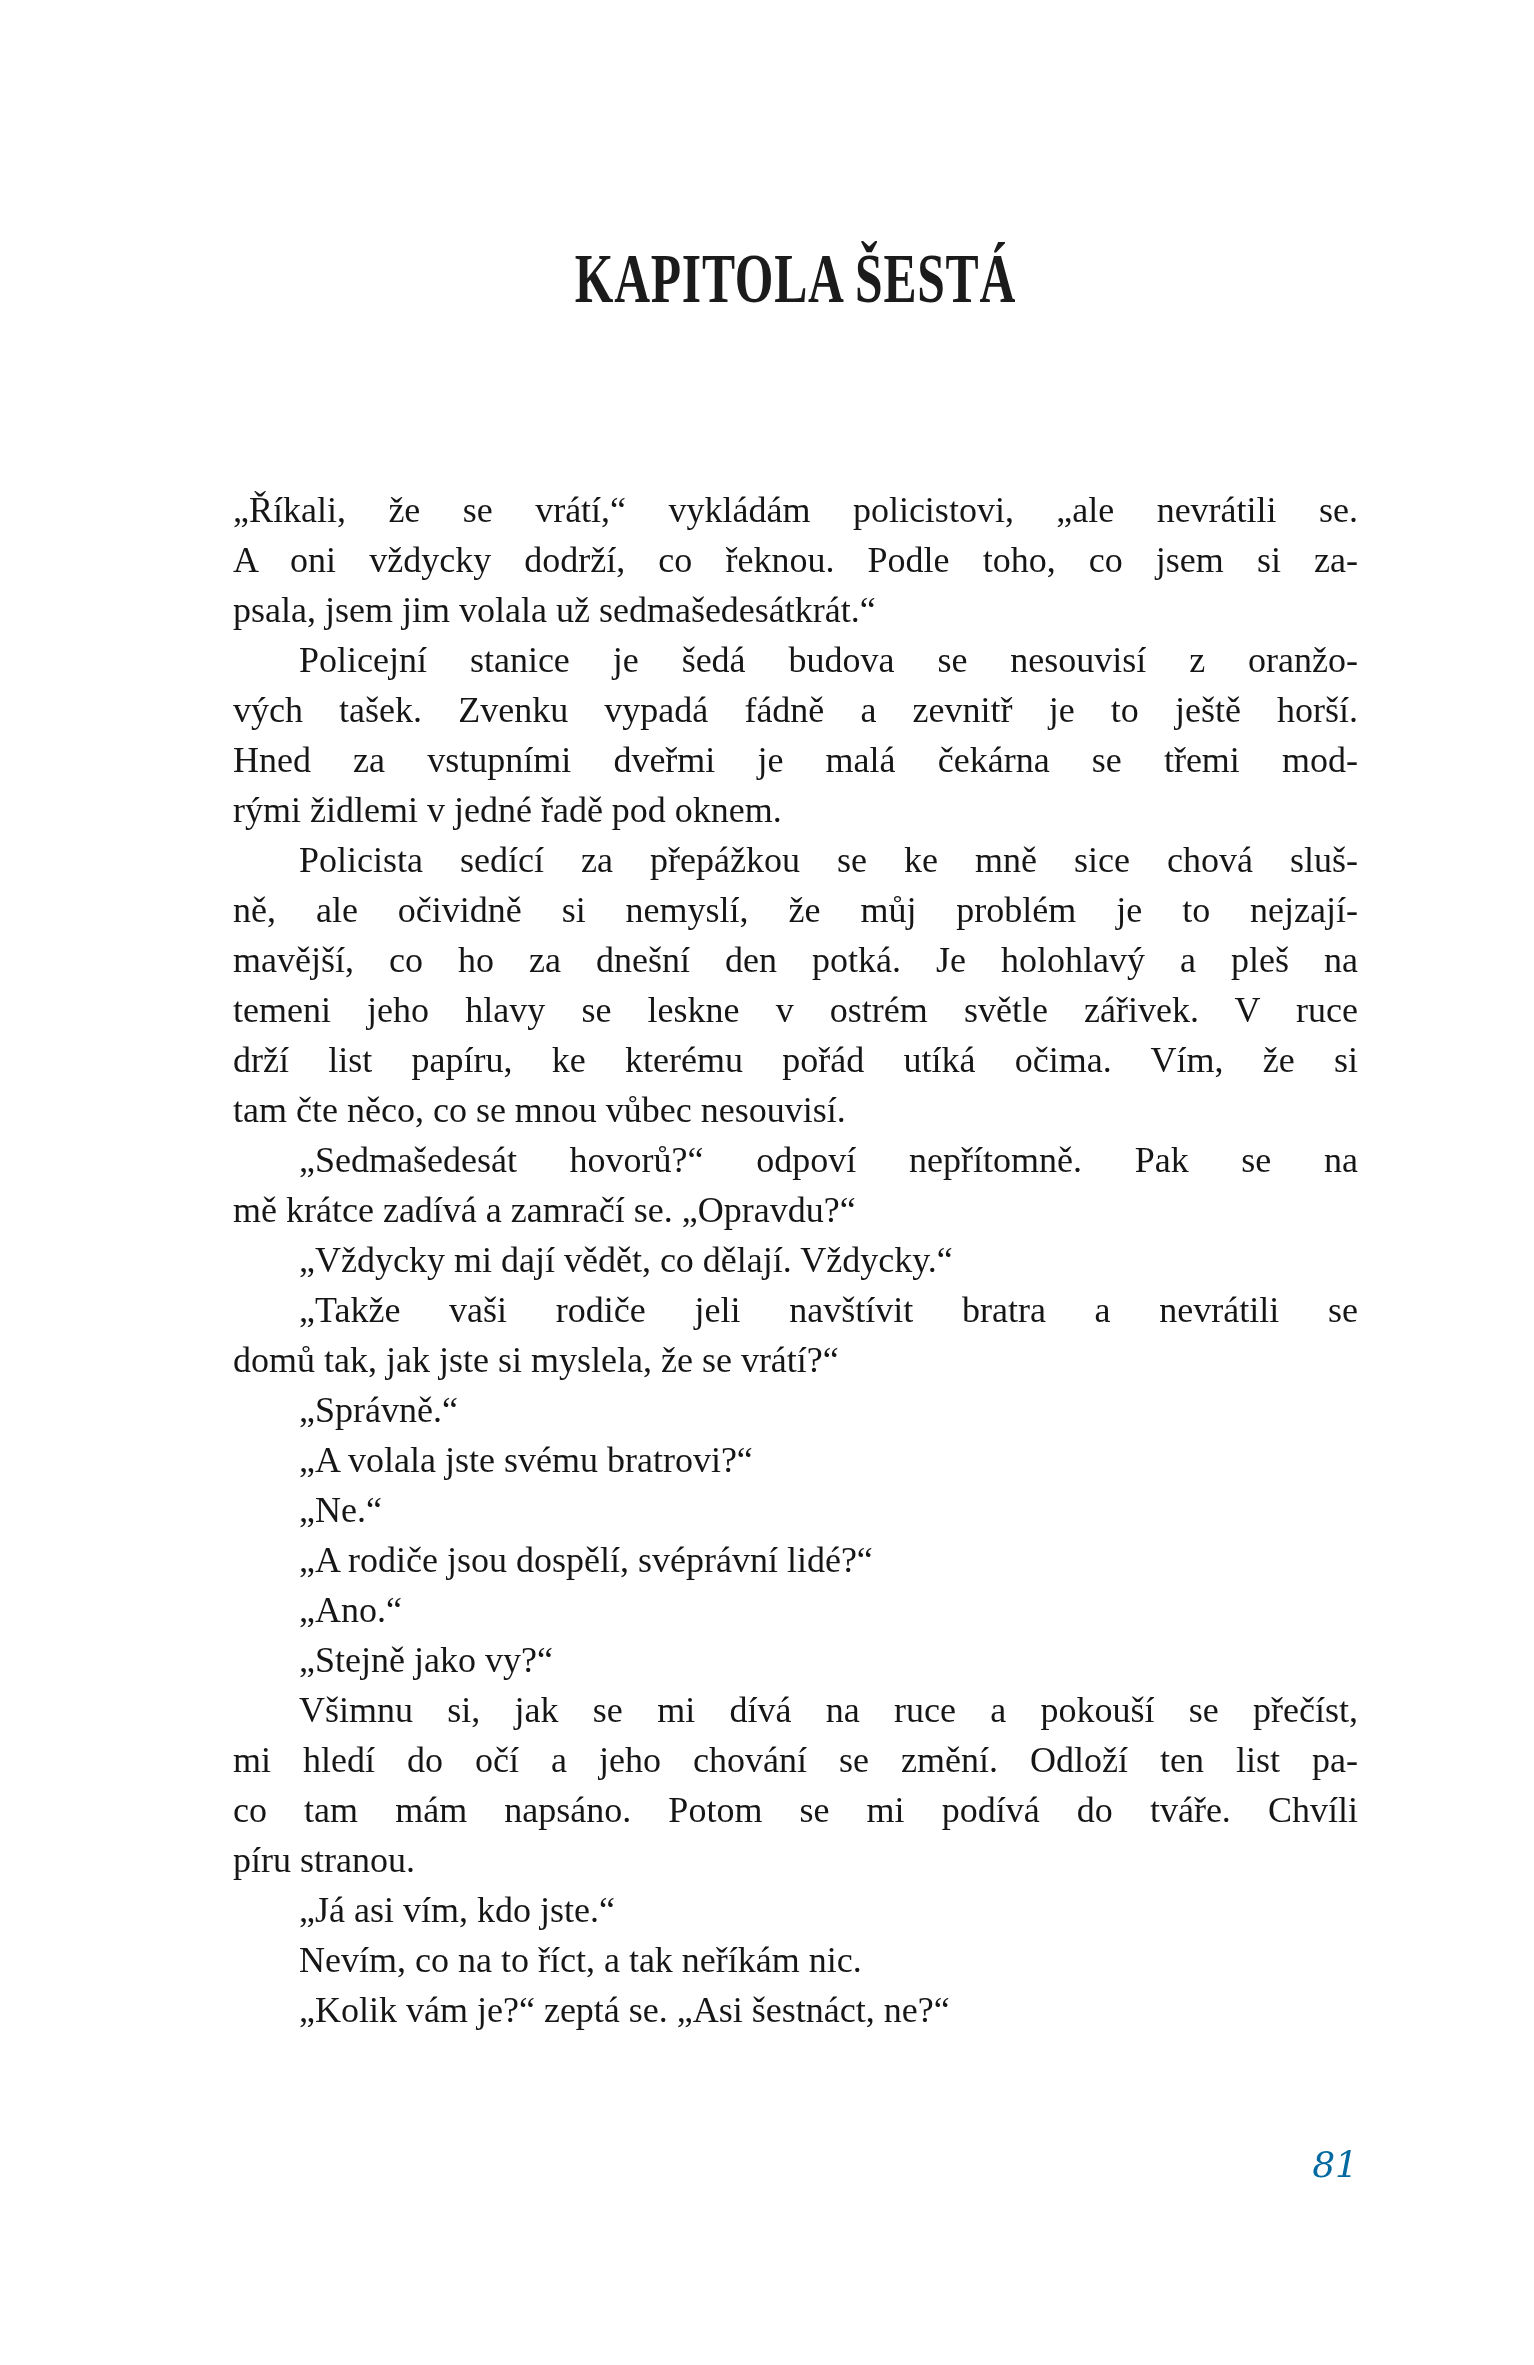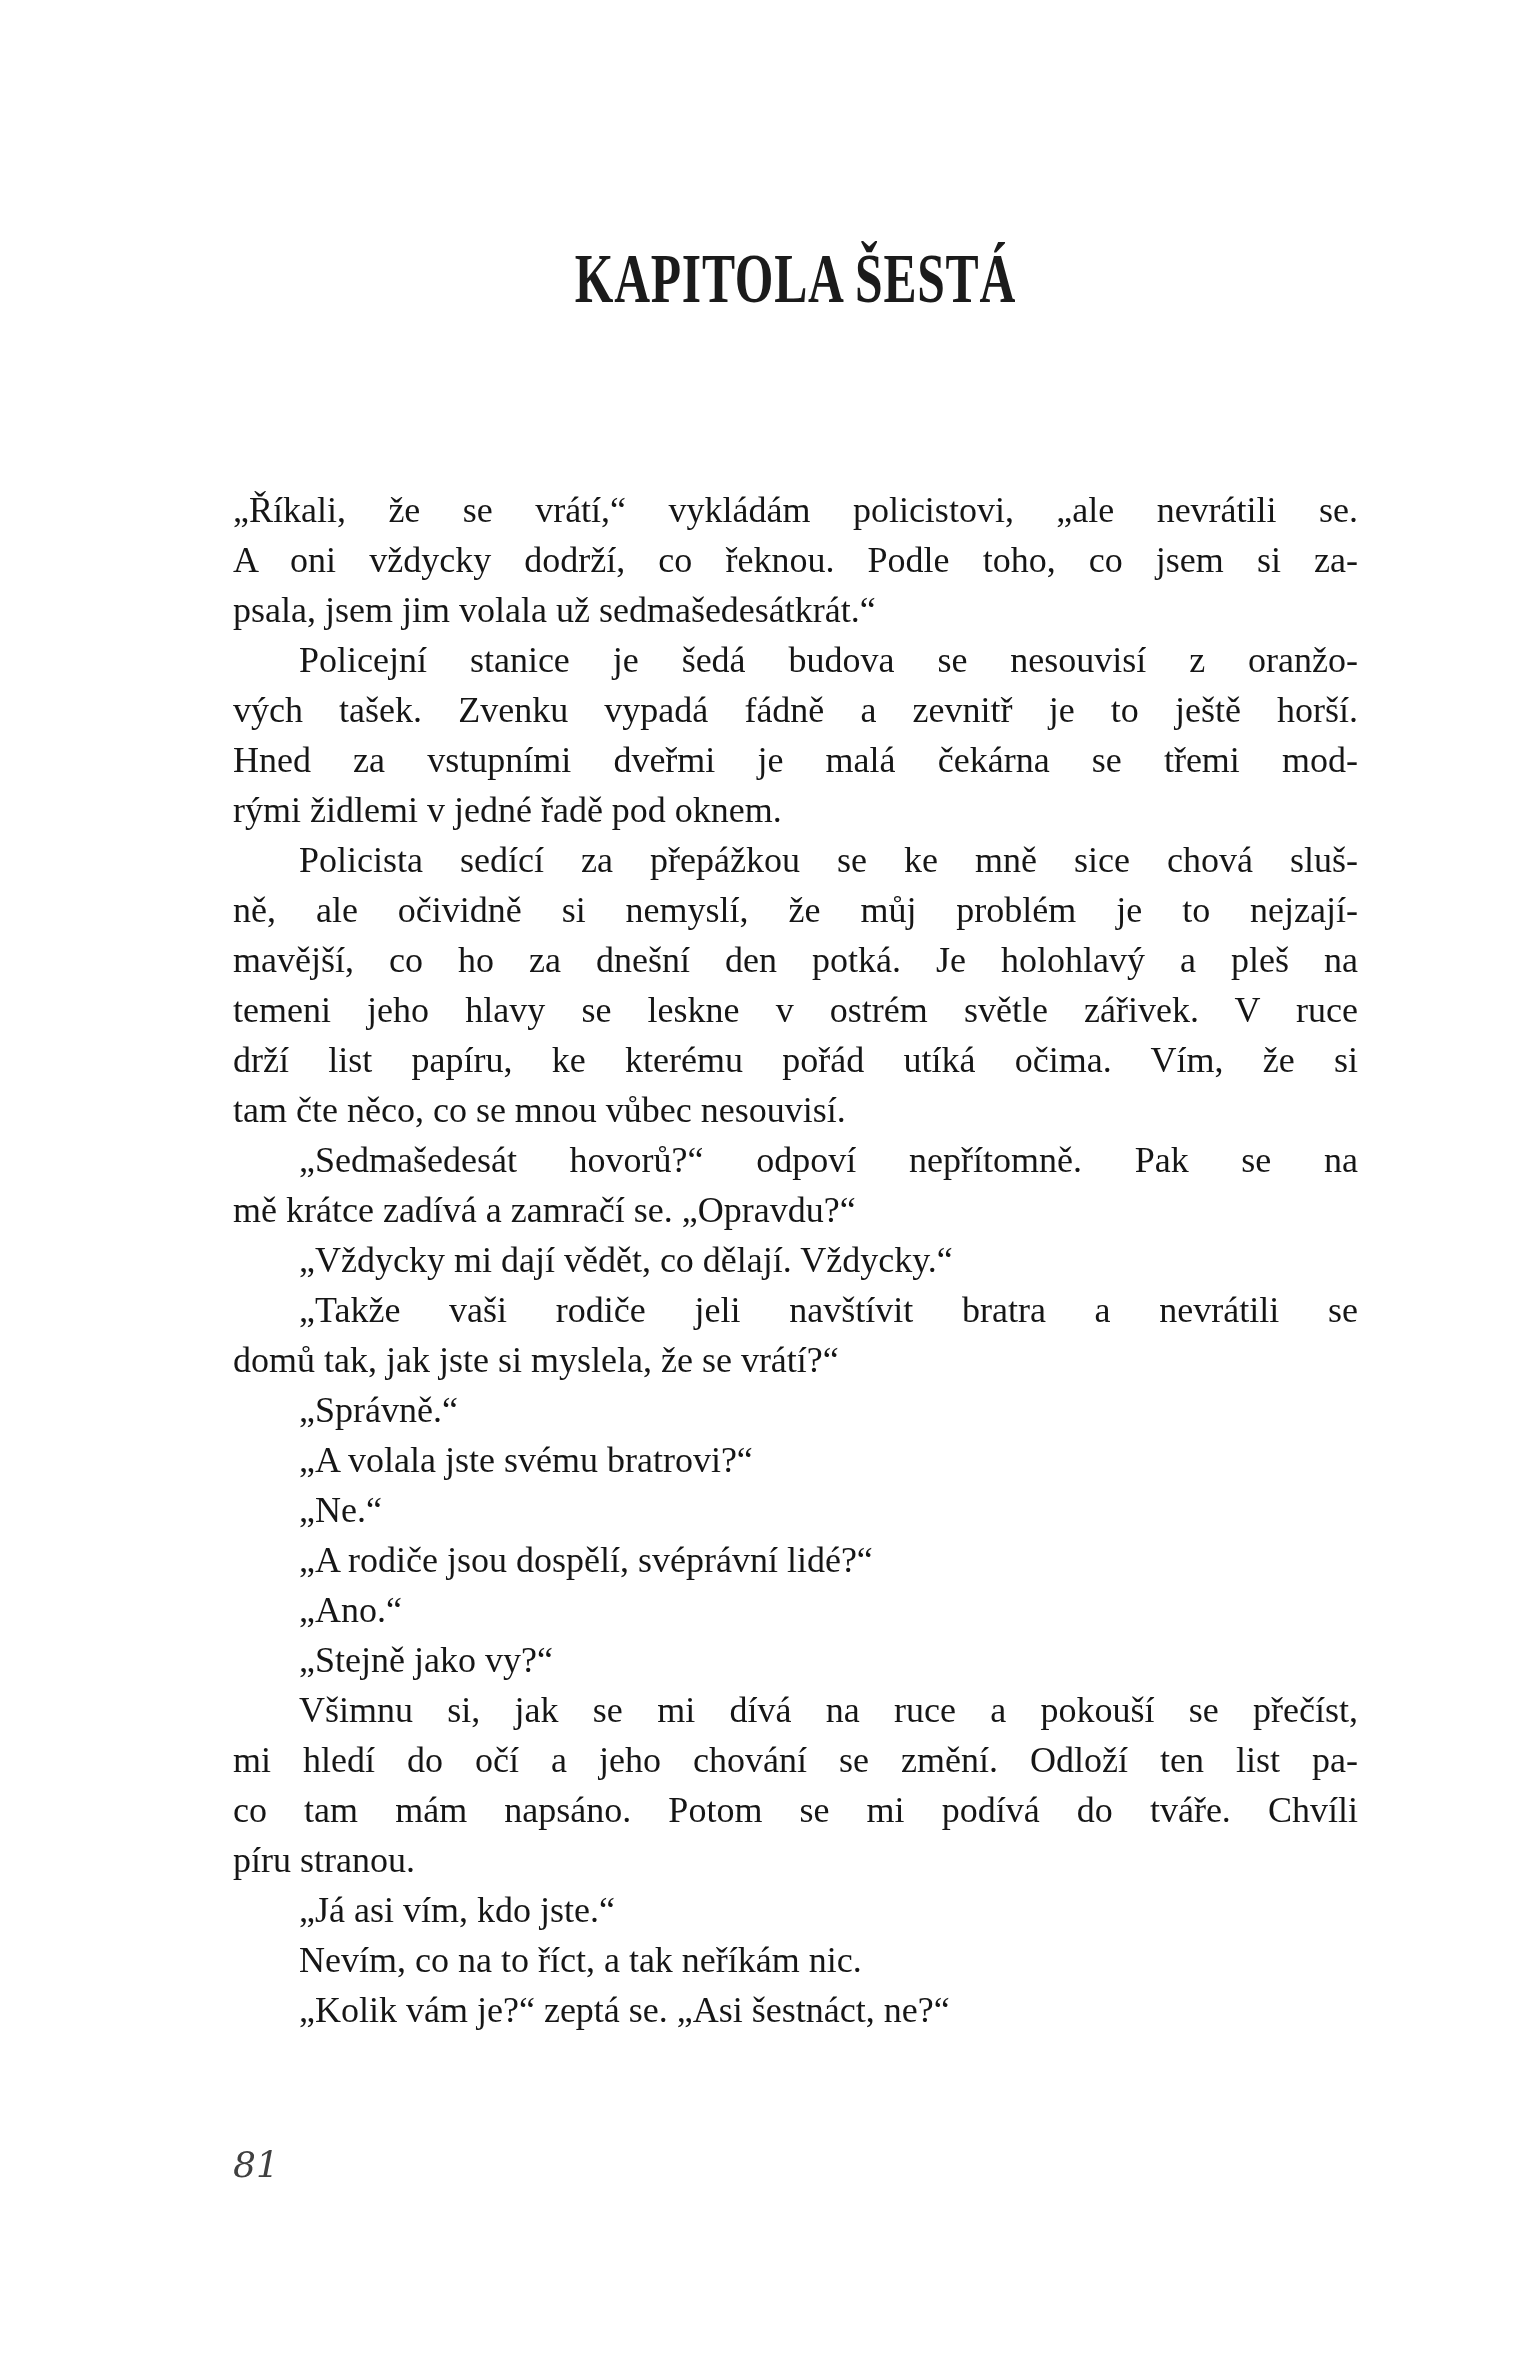--- a/index.html
+++ b/index.html
@@ -55,26 +55,26 @@
     text-align-last: left;
   }
   .line.indent {
     text-indent: 66px;
   }
   .page-number {
     position: absolute;
     top: 2140px;
     left: 233px;
     width: 1125px;
-    text-align: left;
+    text-align: right;
     font-family: "DejaVu Serif", serif;
     font-style: italic;
     font-size: 36px;
     line-height: 50px;
-    color: #404040;
+    color: #0369a1;
   }
 </style>
 </head>
 <body>
 
 <div class="page">
 
   <h1 class="chapter-title"><span class="condensed">KAPITOLA ŠESTÁ</span></h1>
 
   <main class="text-block">

